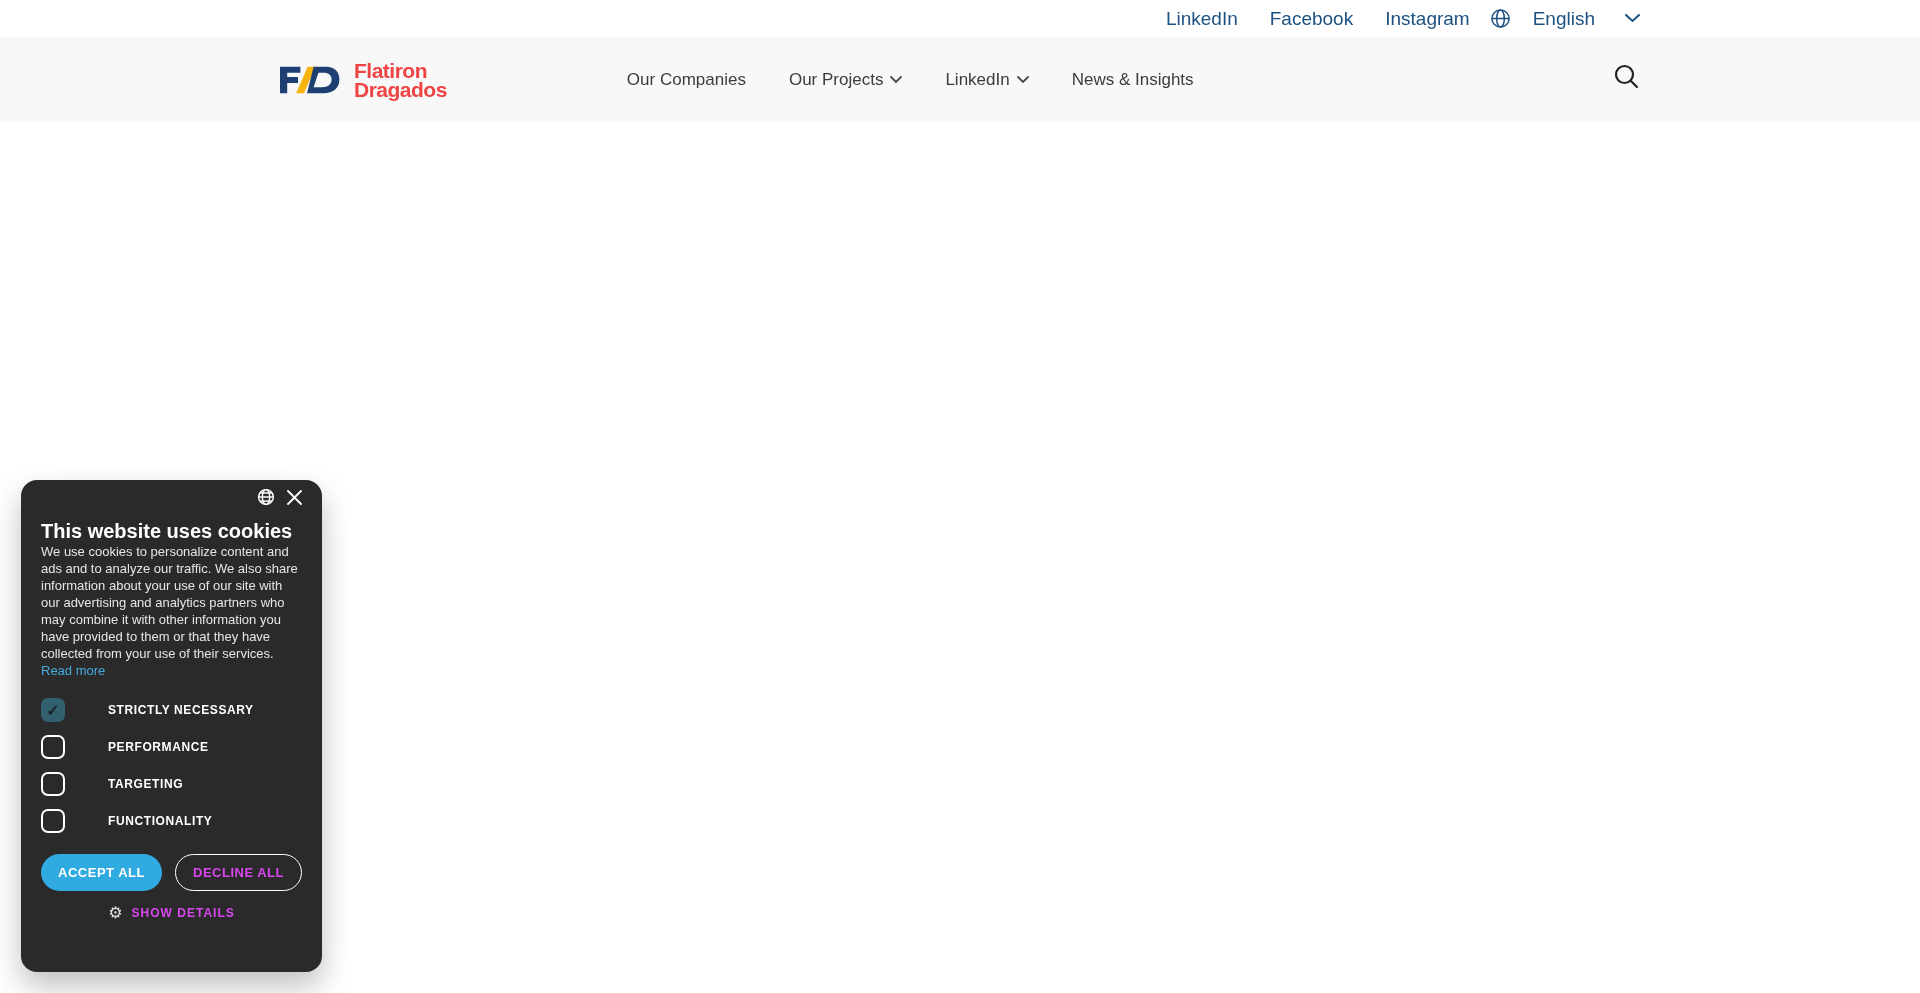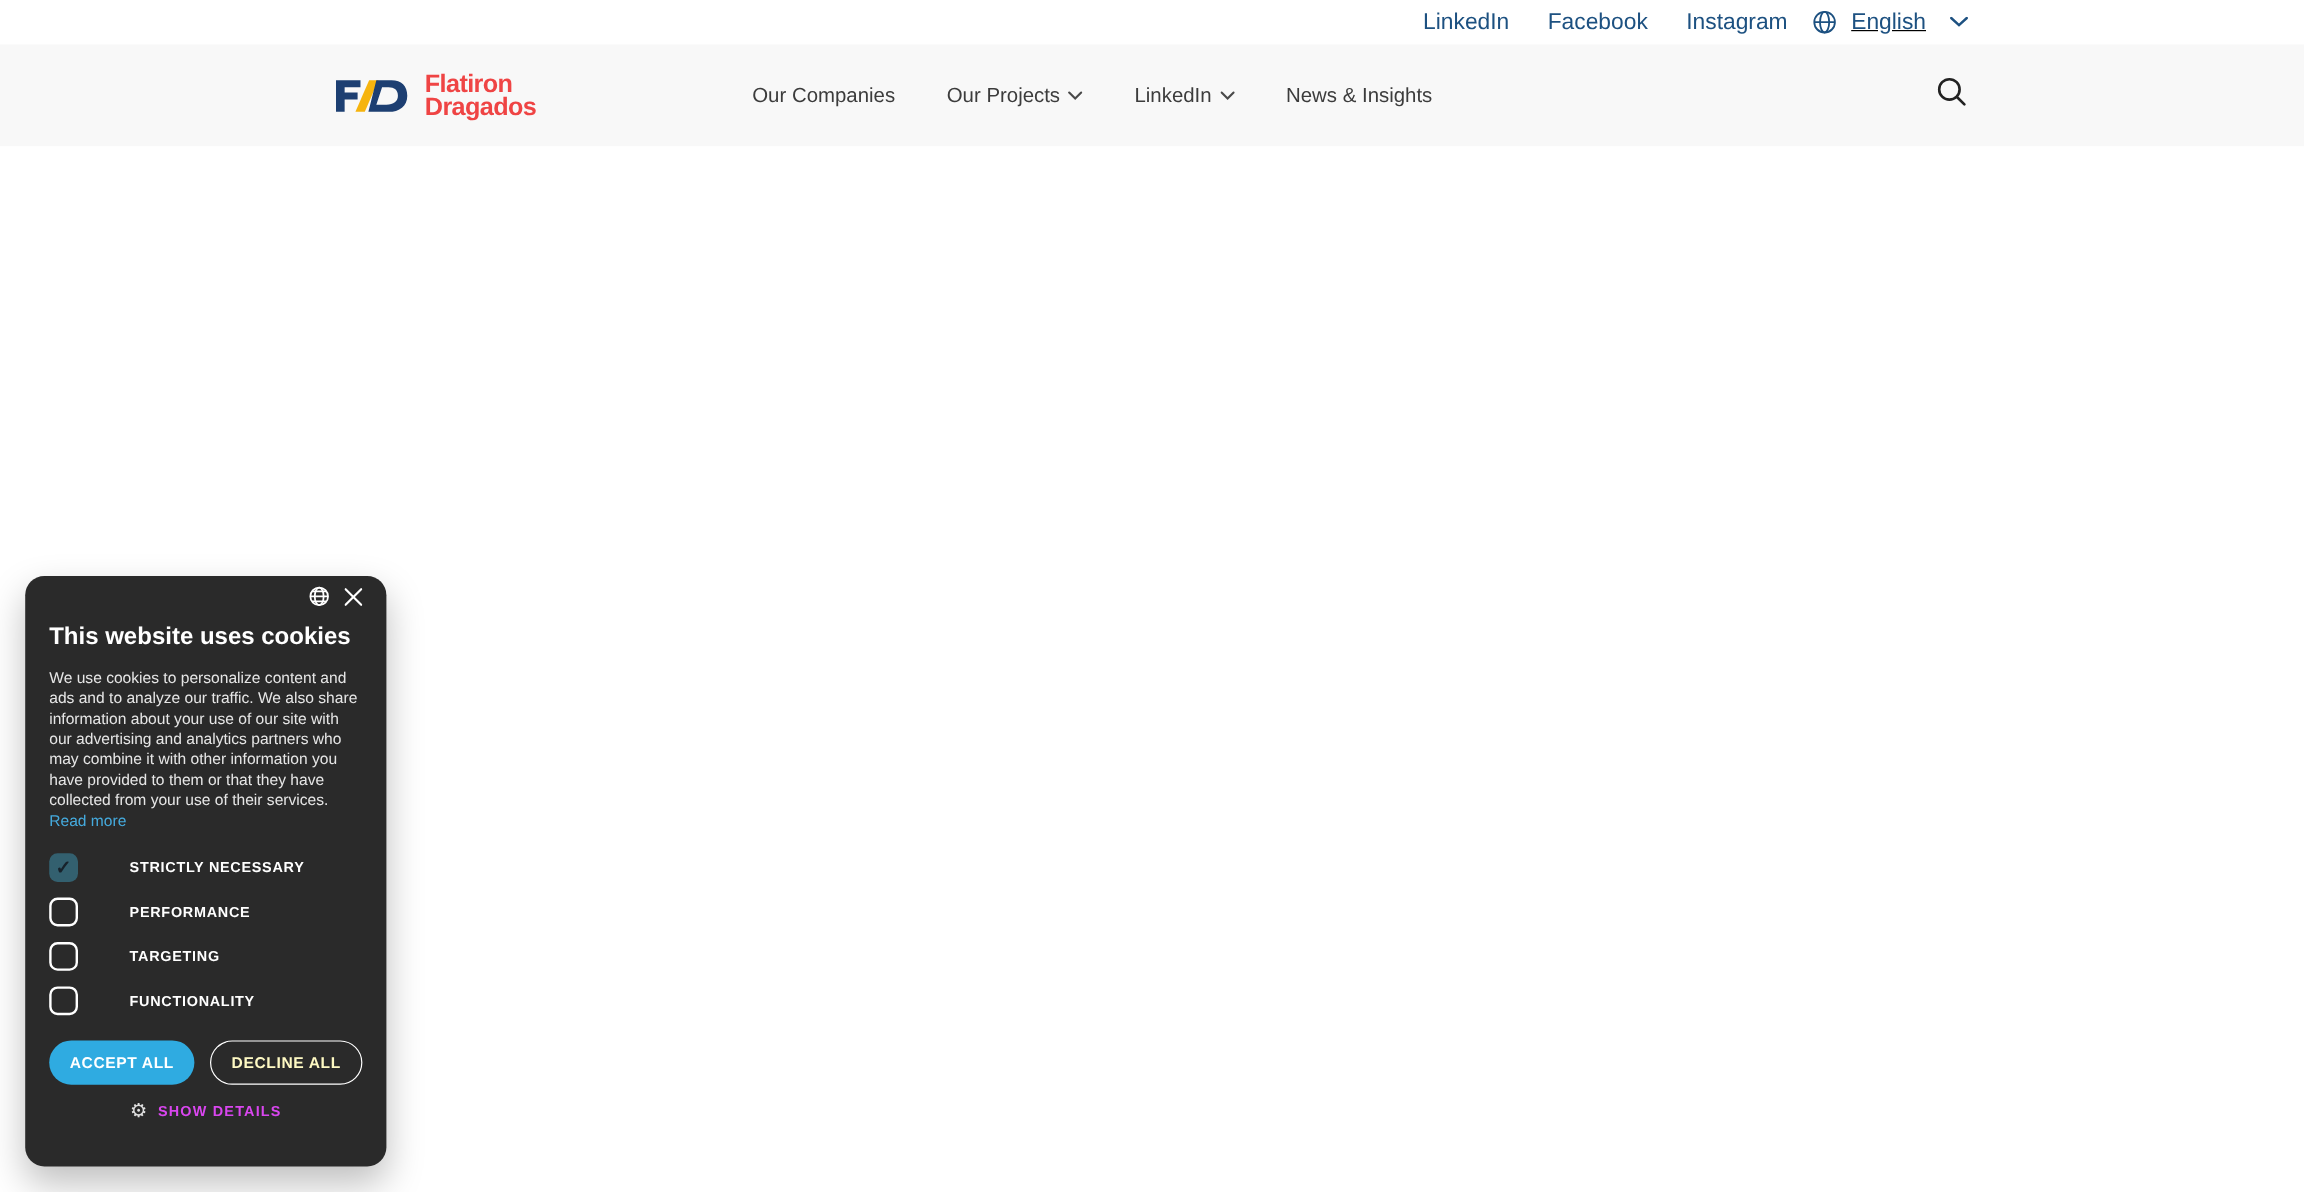--- a/index.html
+++ b/index.html
@@ -4,21 +4,21 @@
 <style>
   * { margin:0; padding:0; box-sizing:border-box; }
   html,body { width:1920px; height:993px; overflow:hidden; background:#ffffff;
               font-family:"Liberation Sans", sans-serif; }
 
   
   .topbar { height:37px; background:#ffffff; display:flex; align-items:center; }
   .container { width:1360px; margin:0 auto; display:flex; align-items:center; }
   .topbar .container { justify-content:flex-end; gap:32px; }
   .soc-link { color:#1d5181; font-size:19px; text-decoration:none; cursor:pointer; }
-  .lang-group { display:flex; align-items:center; gap:12px; cursor:pointer; margin-left:-12px;text-decoration:underline; }
+  .lang-group { display:flex; align-items:center; gap:22px; cursor:pointer; margin-left:-12px; }
   .lang-label { color:#1d5181; font-size:19px; }
   .lang-chevron { margin-left:8px; display:flex; align-items:center; }
 
   
   .header { height:85px; background:#f8f8f8; display:flex; align-items:center; }
   .logo { display:flex; align-items:center; gap:14px; cursor:pointer; }
   .logo-text { color:#ef4444; font-weight:bold; font-size:21px; line-height:19px; letter-spacing:-0.5px; }
   .nav { display:flex; align-items:center; gap:43px; margin-left:180px; }
   .nav-item { display:flex; align-items:center; gap:7px; color:#3c3c3c; font-size:17px; cursor:pointer; white-space:nowrap; }
   .search-wrap { margin-left:auto; display:flex; align-items:flex-end; gap:14px; }
@@ -28,33 +28,33 @@
   .search-input::placeholder { color:#9a9a9a; }
   .search-btn { background:none; border:none; cursor:pointer; padding:0 0 6px; display:flex; }
 
   
   .cookie-dialog { position:fixed; left:21px; top:480px; width:301px; height:492px;
                    background:#2a2a2a; border-radius:16px; padding:8px 20px 0;
                    box-shadow:0 14px 30px rgba(0,0,0,0.25); color:#ffffff; }
   .cd-iconrow { display:flex; justify-content:flex-end; align-items:center; gap:12px; height:18px; }
   .cd-iconbtn { background:none; border:none; cursor:pointer; display:flex; align-items:center; padding:0; }
   .cd-title { font-size:20px; font-weight:bold; color:#ffffff; margin-top:14px; }
-  .cd-desc { font-size:13px; line-height:17px; color:#e6e6e6; margin-top:13px; }
+  .cd-desc { font-size:13px; line-height:17px; color:#e6e6e6; }
   .cd-readmore { color:#45aadd; text-decoration:none; cursor:pointer; }
   .cd-cats { display:flex; flex-direction:column; gap:13px; margin-top:19px; }
   .cd-cat { display:flex; align-items:center; gap:12px; cursor:pointer; }
   .cd-box { width:24px; height:24px; border-radius:7px; border:2px solid #ffffff; flex:0 0 auto;
             display:flex; align-items:center; justify-content:center; }
   .cd-box.checked { border:none; background:#33606f; color:#17222b; font-size:16px; font-weight:bold; }
   .cd-cat-label { font-size:12px; font-weight:bold; letter-spacing:0.6px; color:#ffffff;margin-left:31px; }
   .cd-buttons { display:flex; gap:13px; margin-top:21px; }
   .cd-btn { height:37px; border-radius:19px; font-size:13px; font-weight:bold; letter-spacing:0.5px;
             cursor:pointer; font-family:"Liberation Sans", sans-serif; }
   .cd-btn-accept { width:121px; background:#2fabe1; border:none; color:#ffffff; }
-  .cd-btn-decline { width:127px; background:transparent; border:1px solid #ffffff; color:#fef9c3; }
+  .cd-btn-decline { width:127px; background:transparent; border:1px solid #ffffff; color:#d946ef; }
   .cd-details { display:flex; align-items:center; justify-content:center; gap:9px;
                 margin-top:14px; cursor:pointer; }
   .cd-gear { color:#e0e0e0; font-size:16px; line-height:16px; font-family:"DejaVu Sans", sans-serif; }
   .cd-details-label { font-size:12px; font-weight:bold; letter-spacing:1px; color:#d946ef; }
 </style>
 </head>
 <body>
 
 <div class="topbar">
   <div class="container">

